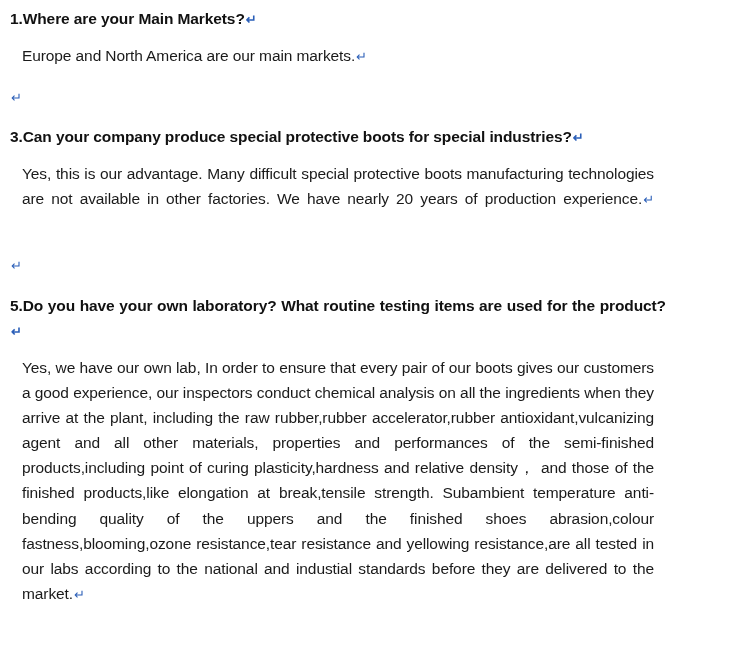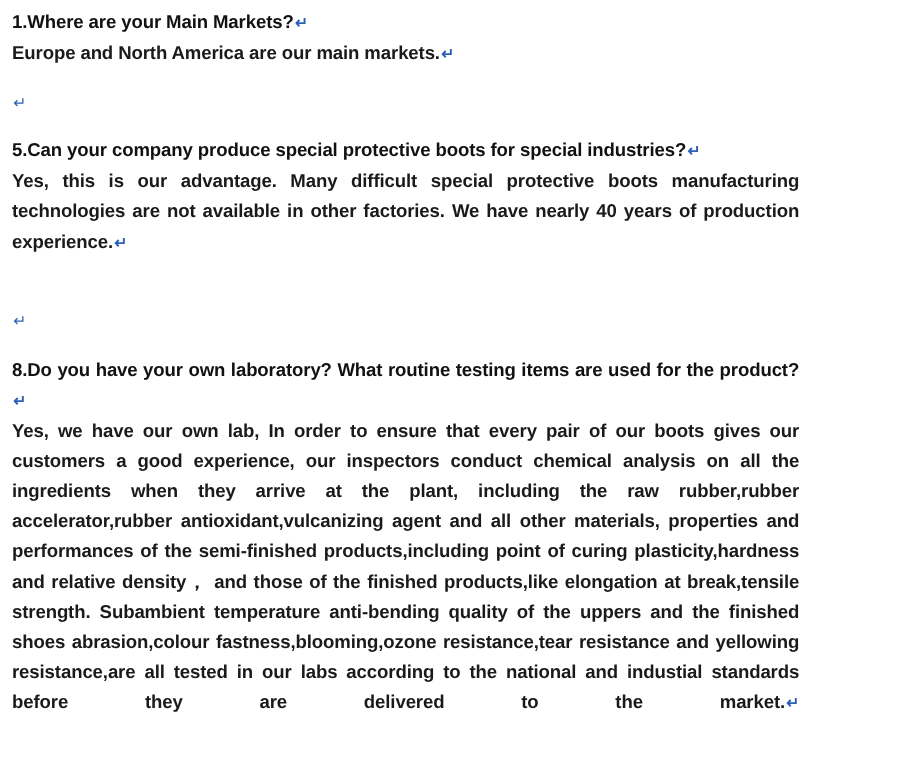--- a/index.html
+++ b/index.html
@@ -29,24 +29,24 @@
     font-weight: bold;
     line-height: 1.62;
     color: #111111;
     margin: 0 0 1px 0;
     text-align: justify;
     text-justify: inter-word;
     letter-spacing: -0.1px;
   }
   .a-line {
     font-size: 15.5px;
-    font-weight: bold;
+    font-weight: normal;
     line-height: 1.62;
     color: #1a1a1a;
-    margin: 0;
+    margin: 12px;
     text-align: justify;
     text-justify: inter-word;
     letter-spacing: -0.1px;
   }
   .a-line.justify-full {
     text-align: justify;
   }
   .pilcrow {
     font-size: 13px;
     color: #2b5fb8;
@@ -77,23 +77,23 @@
   <div class="qa-block">
     <p class="q-line"><span>1.Where are your Main Markets?</span><span class="pilcrow">↵</span></p>
     <p class="a-line"><span>Europe and North America are our main markets.</span><span class="pilcrow">↵</span></p>
     <p class="blank-line"><span class="pilcrow">↵</span></p>
   </div>
 
   <div class="qa-block">
   </div>
 
   <div class="qa-block">
-    <p class="q-line"><span>5.Can your company produce special protective boots for special industries?</span><span class="pilcrow">↵</span></p>
-    <p class="a-line justify-full"><span>Yes, this is our advantage. Many difficult special protective boots manufacturing technologies are not available in other factories. We have nearly 40 years of production experience.</span><span class="pilcrow">↵</span></p>
+    <p class="q-line"><span>3.Can your company produce special protective boots for special industries?</span><span class="pilcrow">↵</span></p>
+    <p class="a-line justify-full"><span>Yes, this is our advantage. Many difficult special protective boots manufacturing technologies are not available in other factories. We have nearly 20 years of production experience.</span><span class="pilcrow">↵</span></p>
     <p class="blank-line"><span class="pilcrow">↵</span></p>
   </div>
 
   <div class="qa-block">
-    <p class="q-line justify-full"><span>8.Do you have your own laboratory? What routine testing items are used for the product?</span><span class="pilcrow">↵</span></p>
+    <p class="q-line justify-full"><span>5.Do you have your own laboratory? What routine testing items are used for the product?</span><span class="pilcrow">↵</span></p>
     <p class="a-line justify-full"><span>Yes, we have our own lab, In order to ensure that every pair of our boots gives our customers a good experience, our inspectors conduct chemical analysis on all the ingredients when they arrive at the plant, including the raw rubber,rubber accelerator,rubber antioxidant,vulcanizing agent and all other materials, properties and performances of the semi-finished products,including point of curing plasticity,hardness and relative density，  and those of the finished products,like elongation at break,tensile strength. Subambient temperature anti-bending quality of the uppers and the finished shoes abrasion,colour fastness,blooming,ozone resistance,tear resistance and yellowing resistance,are all tested in our labs according to the national and industial standards before they are delivered to the market.</span><span class="pilcrow">↵</span></p>
   </div>
 
 </div>
 
 </body></html>

